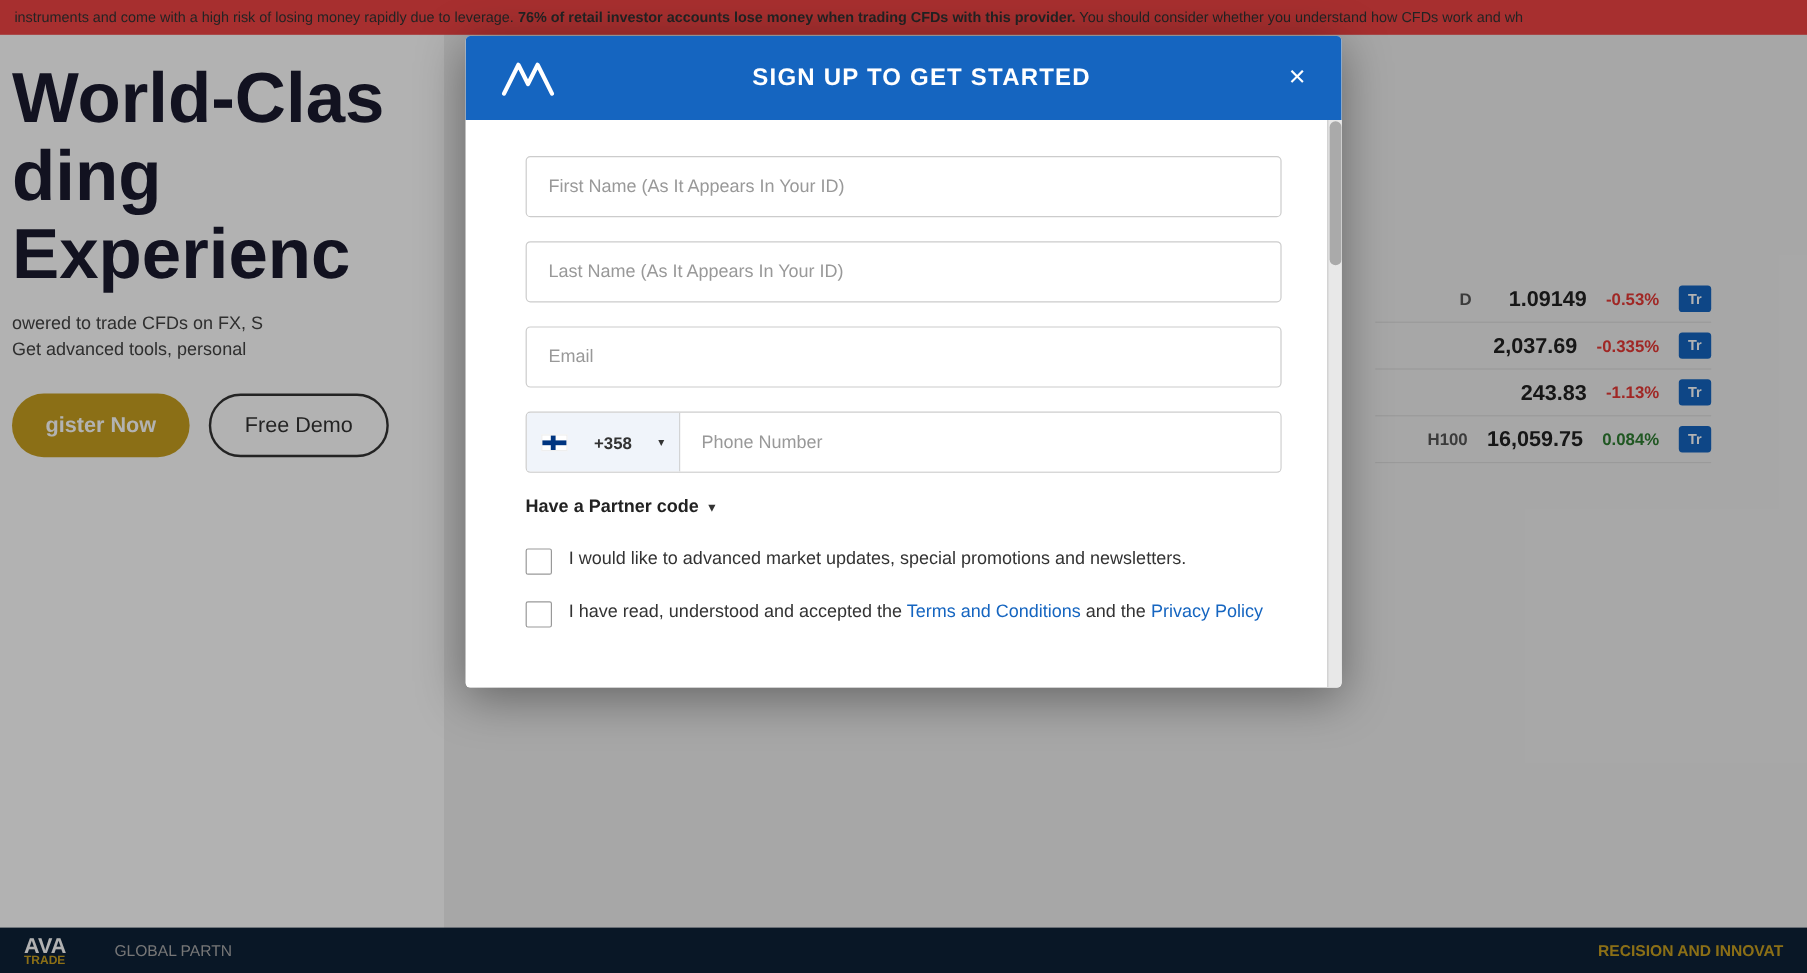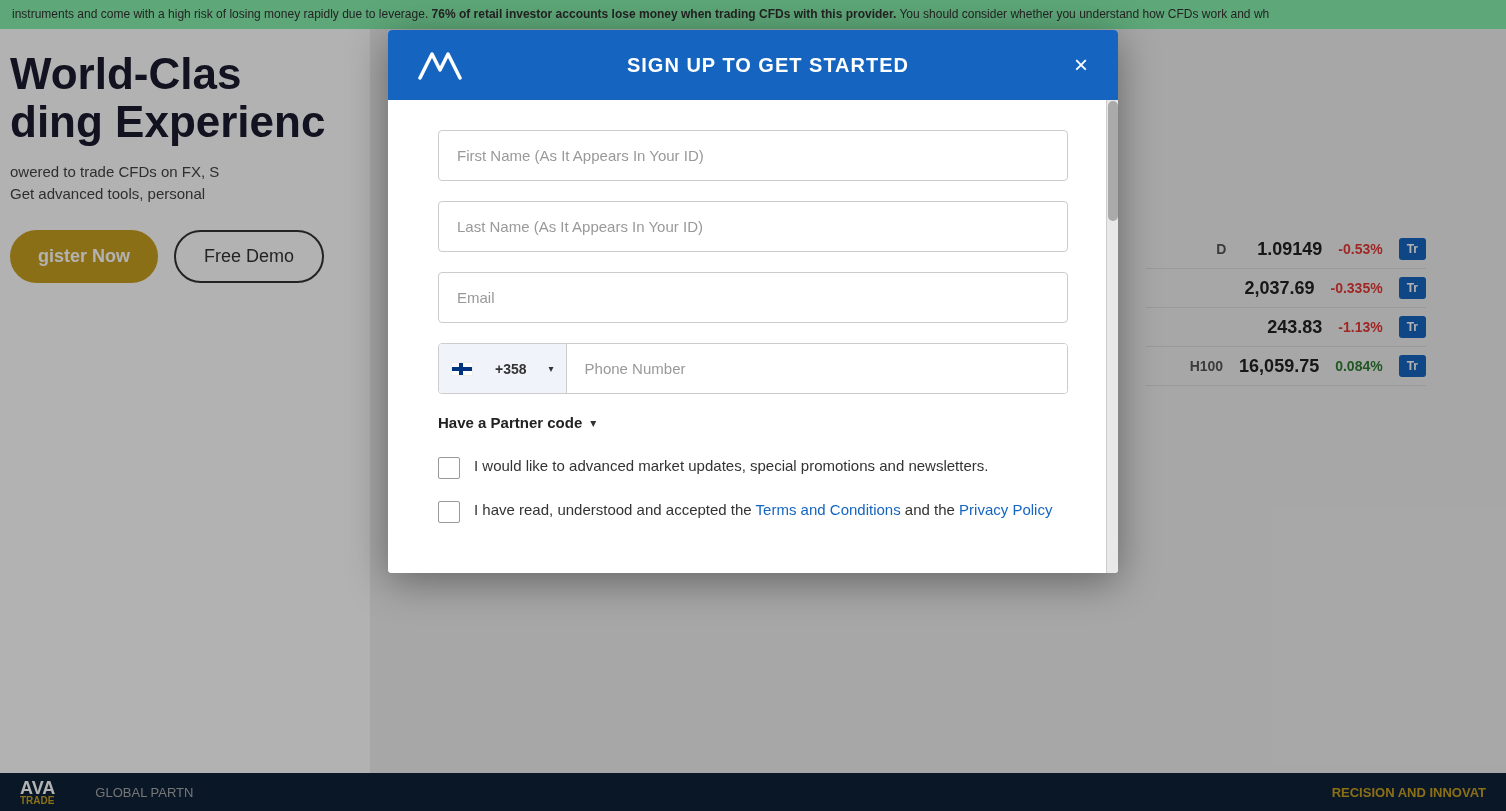--- a/index.html
+++ b/index.html
@@ -17,21 +17,21 @@
       position: absolute;
       top: 0; left: 0;
       width: 100%; height: 100%;
       background: #f0f0f0;
       display: flex;
     }
 
     .bg-warning {
       position: absolute;
       top: 0; left: 0; right: 0;
-      background: #86efac;
+      background: #ef4444;
       font-size: 12px;
       color: #333;
       padding: 6px 12px;
       line-height: 1.4;
       z-index: 1;
     }
 
     .bg-warning strong {
       font-weight: bold;
     }
@@ -362,21 +362,21 @@
       height: 100%;
       background: white;
       overflow: hidden;
     }
 
     .bg-content-inner {
       padding: 50px 20px 20px 10px;
     }
 
     .bg-headline-text {
-      font-size: 44px;
+      font-size: 59px;
       font-weight: 900;
       color: #1a1a2e;
       line-height: 1.1;
     }
 
     .bg-sub-text {
       font-size: 15px;
       color: #444;
       margin-top: 14px;
       line-height: 1.5;

